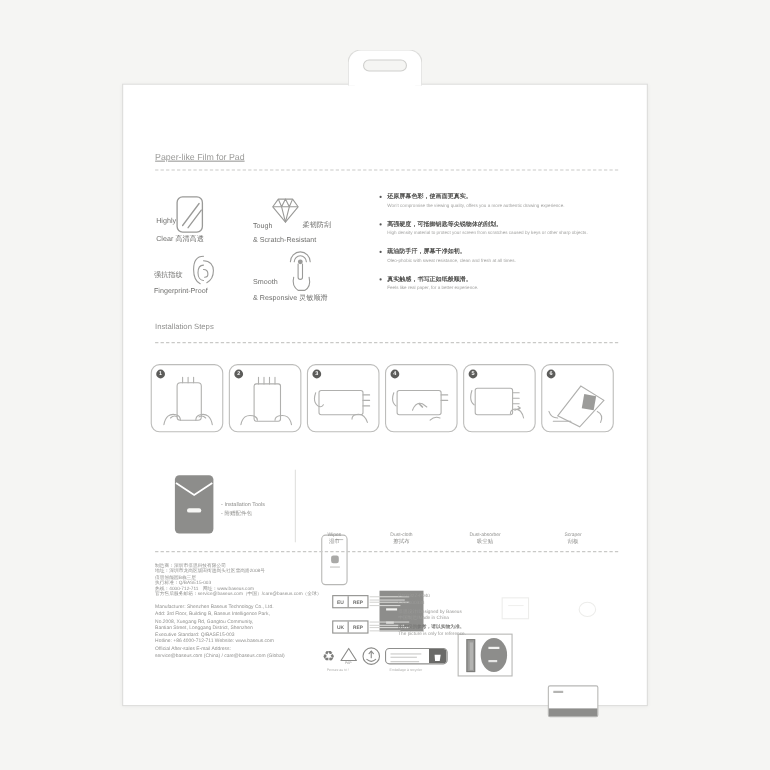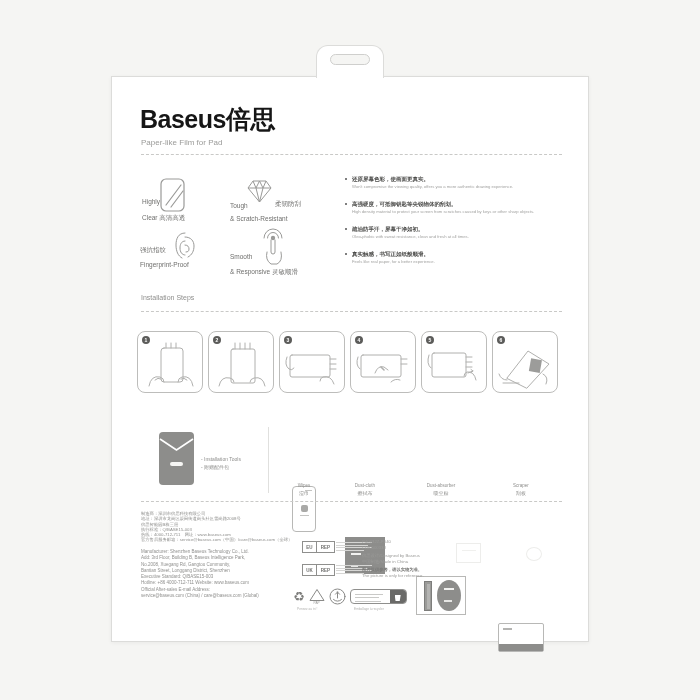--- a/index.html
+++ b/index.html
@@ -21,21 +21,21 @@
   }
   .hang-slot{
     position:absolute;left:13px;top:8px;width:40px;height:11px;
     border:1px solid #cfcfcd;border-radius:6px;background:#f5f5f3;box-sizing:border-box;
   }
   .abs{position:absolute;}
   .dash{border-top:1px dashed #c9c9c7;height:0;}
   .vline{border-left:1px solid #e0e0de;width:0;}
 
   .logo{font-size:25px;font-weight:800;letter-spacing:-0.5px;color:#161616;}
-  .subtitle{font-size:8px;color:#9b9b99;}
+  .subtitle{font-size:8px;color:#9b9b99;text-decoration:underline;}
 
   .ft-txt{font-size:6.5px;color:#6f6f6d;line-height:8px;white-space:nowrap;}
   .ft-zh{font-size:6.5px;color:#6f6f6d;}
 
   .benefits{display:flex;flex-direction:column;gap:11px;width:216px;}
   .benefit{position:relative;padding-left:7px;}
   .benefit .dot{position:absolute;left:0;top:2px;width:2px;height:2px;border-radius:50%;background:#555;}
   .benefit .zh{font-size:5.5px;color:#4a4a48;font-weight:bold;line-height:7px;}
   .benefit .en{font-size:4.2px;color:#a2a2a0;line-height:6px;margin-top:1px;white-space:nowrap;}
 
@@ -111,21 +111,20 @@
 </style>
 </head>
 <body>
 
 <div class="hang-tab">
   <div class="hang-slot"></div>
 </div>
 
 <div class="card">
 
-  <div class="abs logo" style="left:28px;top:26px;">Baseus倍思</div>
   <div class="abs subtitle" style="left:29px;top:61px;">Paper-like Film for Pad</div>
   <div class="abs dash" style="left:29px;top:77px;width:421px;"></div>
 
   <svg class="abs" style="left:46px;top:100px;" width="30" height="36" viewBox="0 0 30 36">
     <g stroke="#9a9a98" fill="none" stroke-width="1.2" stroke-linecap="round">
       <rect x="3" y="2" width="23" height="32" rx="5"></rect>
       <path d="M8,28 L23,8"></path>
       <path d="M13,30 L25,14"></path>
     </g>
   </svg>

